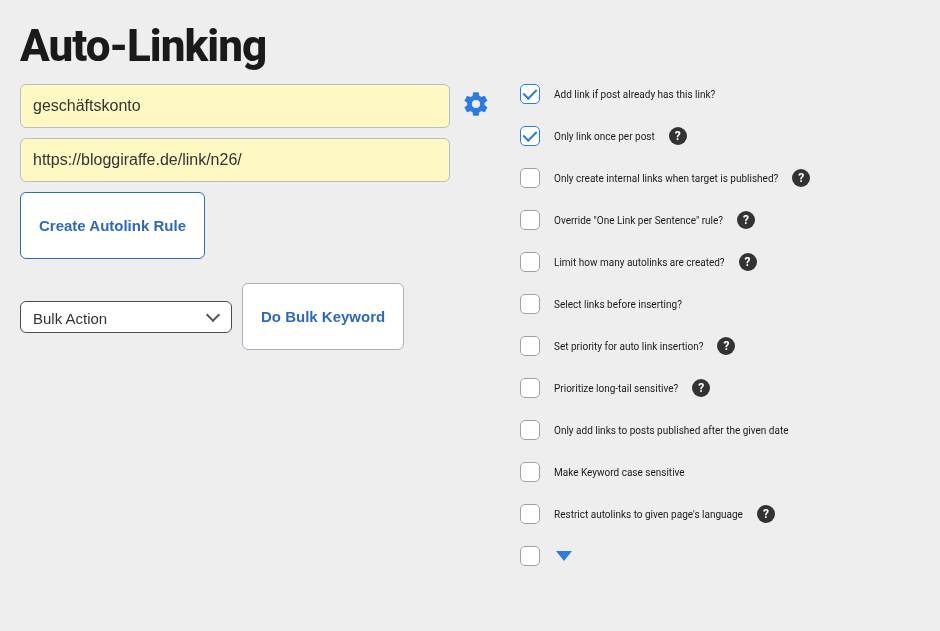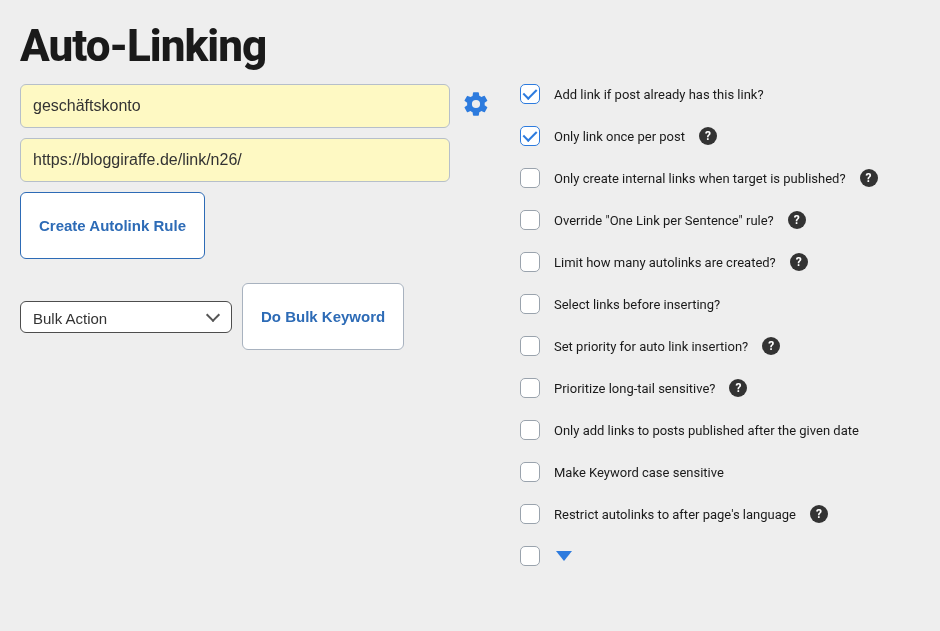--- a/index.html
+++ b/index.html
@@ -135,21 +135,21 @@
     position: absolute;
     left: 5px;
     top: 1px;
     width: 6px;
     height: 11px;
     border-right: 2.5px solid #2d7bde;
     border-bottom: 2.5px solid #2d7bde;
     transform: rotate(45deg);
   }
   .option-label {
-    font-size: 13px;
+    font-size: 10px;
     color: #1a1a1a;
   }
   .help-icon {
     width: 18px;
     height: 18px;
     border-radius: 50%;
     background: #333;
     color: #fff;
     font-size: 12px;
     font-weight: 700;
@@ -243,21 +243,21 @@
         <div class="option-item">
           <div class="checkbox"></div>
           <span class="option-label">Only add links to posts published after the given date</span>
         </div>
         <div class="option-item">
           <div class="checkbox"></div>
           <span class="option-label">Make Keyword case sensitive</span>
         </div>
         <div class="option-item">
           <div class="checkbox"></div>
-          <span class="option-label">Restrict autolinks to after page's language</span>
+          <span class="option-label">Restrict autolinks to given page's language</span>
           <div class="help-icon">?</div>
         </div>
         <div class="option-item">
           <div class="checkbox"></div>
           <div class="expand-triangle"></div>
         </div>
       </div>
   </div>
 </div>
 

